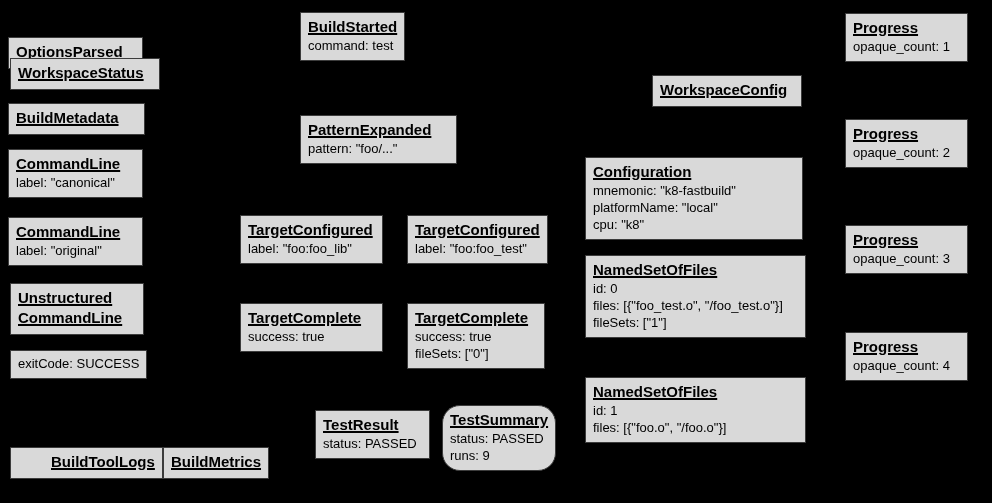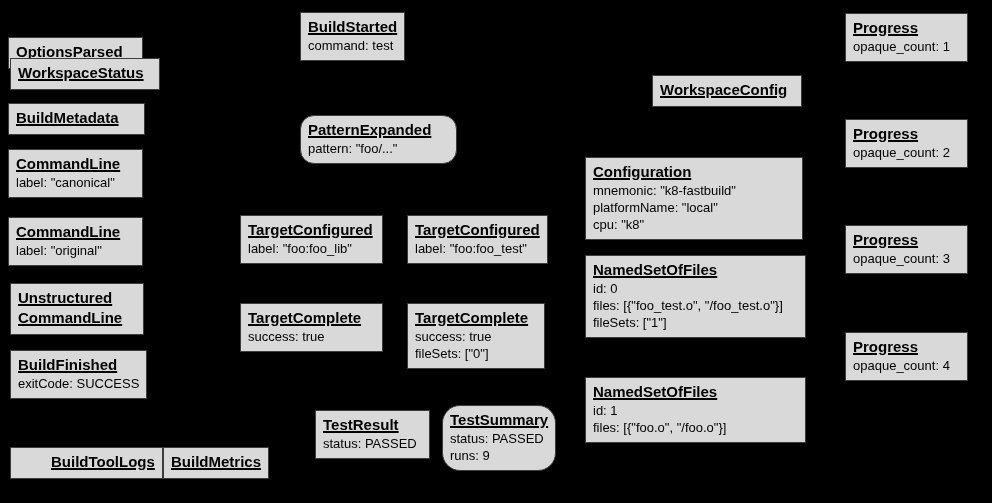--- a/index.html
+++ b/index.html
@@ -59,38 +59,37 @@
   <div class="box" style="left:8px; top:217px; min-width:135px;">
     <div class="box-title">CommandLine</div>
     <div class="box-line">label: "original"</div>
   </div>
 
   <div class="box" style="left:10px; top:283px; width:134px;">
     <div class="box-title">Unstructured CommandLine</div>
   </div>
 
   <div class="box" style="left:10px; top:350px; min-width:134px;">
-    <div class="box-title">BuildFinished</div>
     <div class="box-line">exitCode: SUCCESS</div>
   </div>
 
   <div class="box" style="left:10px; top:447px; min-width:134px;padding-left:40px;">
     <div class="box-title">BuildToolLogs</div>
   </div>
 
   <div class="box" style="left:163px; top:447px; min-width:106px;">
     <div class="box-title">BuildMetrics</div>
   </div>
 
   <div class="box" style="left:300px; top:12px; min-width:105px;">
     <div class="box-title">BuildStarted</div>
     <div class="box-line">command: test</div>
   </div>
 
-  <div class="box" style="left:300px; top:115px; min-width:157px;border-radius:14px;">
+  <div class="box" style="left:300px; top:115px; min-width:157px;">
     <div class="box-title">PatternExpanded</div>
     <div class="box-line">pattern: "foo/..."</div>
   </div>
 
   <div class="box" style="left:240px; top:215px; min-width:143px;">
     <div class="box-title">TargetConfigured</div>
     <div class="box-line">label: "foo:foo_lib"</div>
   </div>
 
   <div class="box" style="left:407px; top:215px; min-width:138px;">

